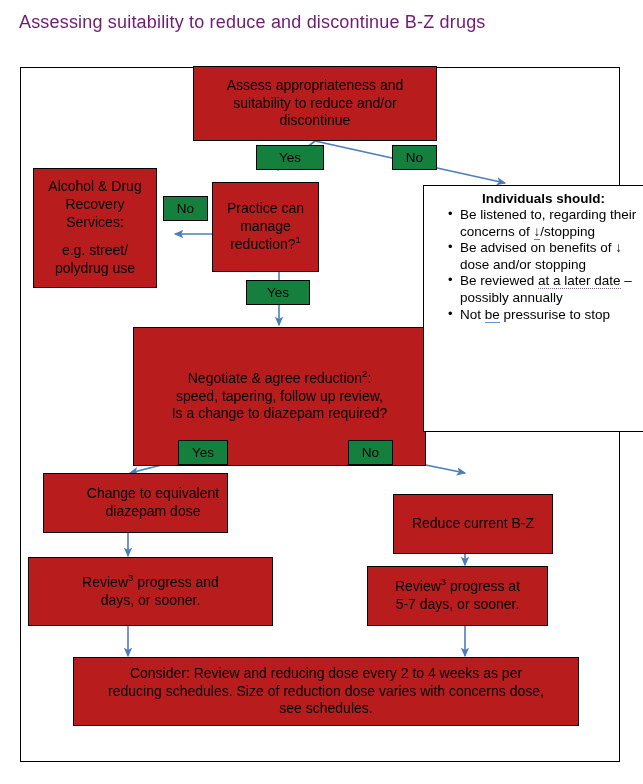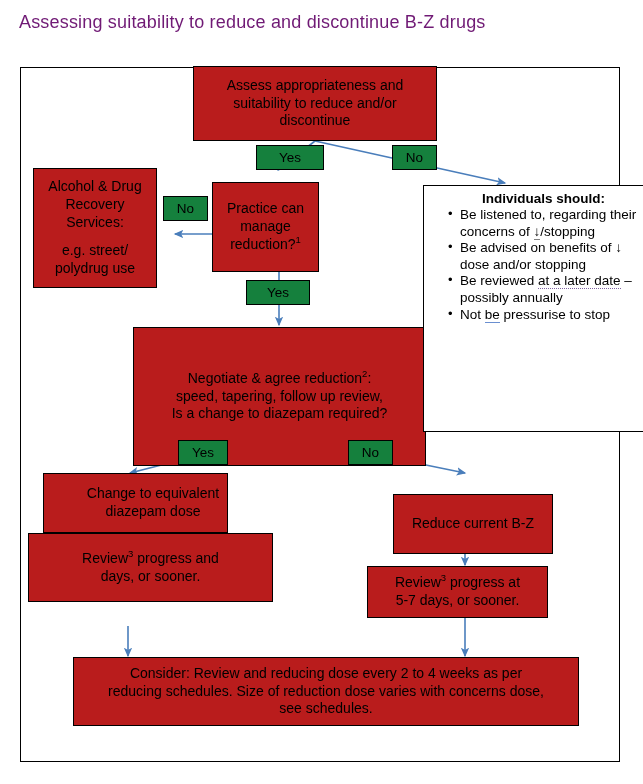--- a/index.html
+++ b/index.html
@@ -231,26 +231,26 @@
 
 <div class="node" id="node-change-diazepam" style="left:43px; top:473px; width:185px; height:60px;padding-left:39px;">
   <span class="line">Change to equivalent</span>
   <span class="line">diazepam dose</span>
 </div>
 
 <div class="node" id="node-reduce-bz" style="left:381px; top:494px; width:160px; height:60px;margin-left:12px;">
   <span class="line">Reduce current B-Z</span>
 </div>
 
-<div class="node" id="node-review-diazepam" style="left:28px; top:533px; width:245px; height:69px;text-align:center;">
+<div class="node" id="node-review-diazepam" style="left:28px; top:557px; width:245px; height:69px;text-align:center;">
   <span class="line"><span>Review</span><sup>3</sup><span> progress and</span></span>
   <span class="line">days, or sooner.</span>
 </div>
 
-<div class="node" id="node-review-progress" style="left:367px; top:566px; width:181px; height:52px;">
+<div class="node" id="node-review-progress" style="left:367px; top:566px; width:181px; height:60px;">
   <span class="line"><span>Review</span><sup>3</sup><span> progress at</span></span>
   <span class="line">5-7 days, or sooner.</span>
 </div>
 
 <div class="node" id="node-consider" style="left:43px; top:657px; width:506px; height:69px;margin-left:30px;">
   <span class="line">Consider: Review and reducing dose every 2 to 4 weeks as per</span>
   <span class="line">reducing schedules. Size of reduction dose varies with concerns dose,</span>
   <span class="line">see schedules.</span>
 </div>
 

